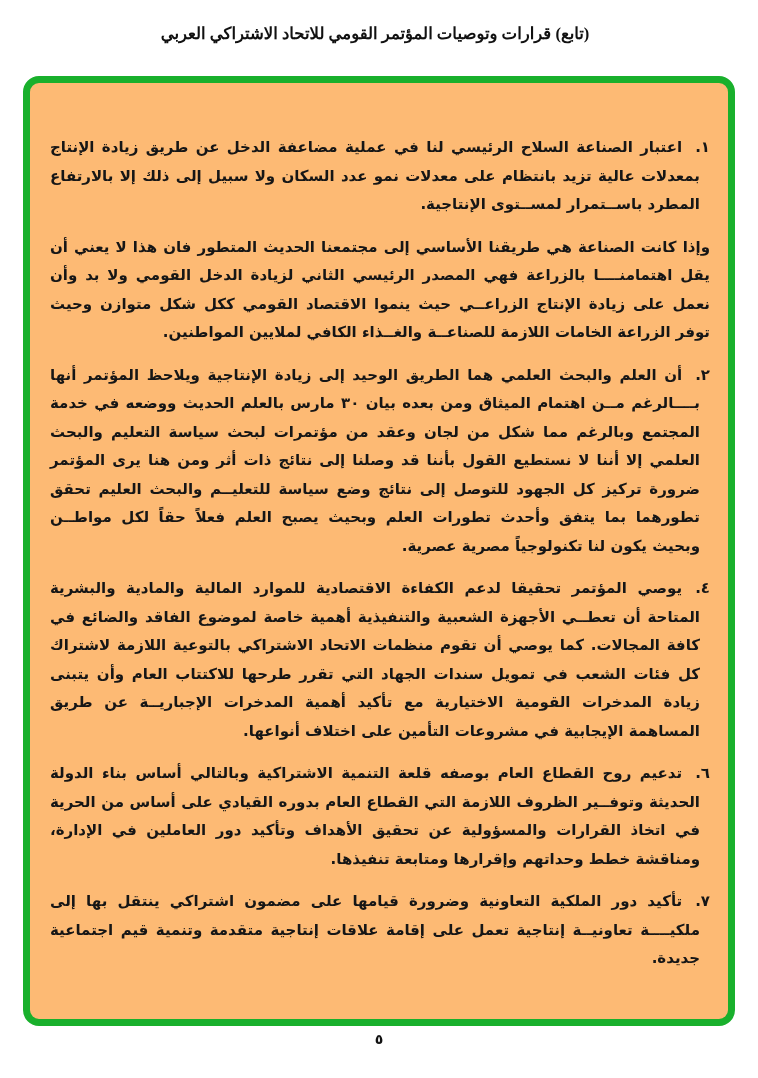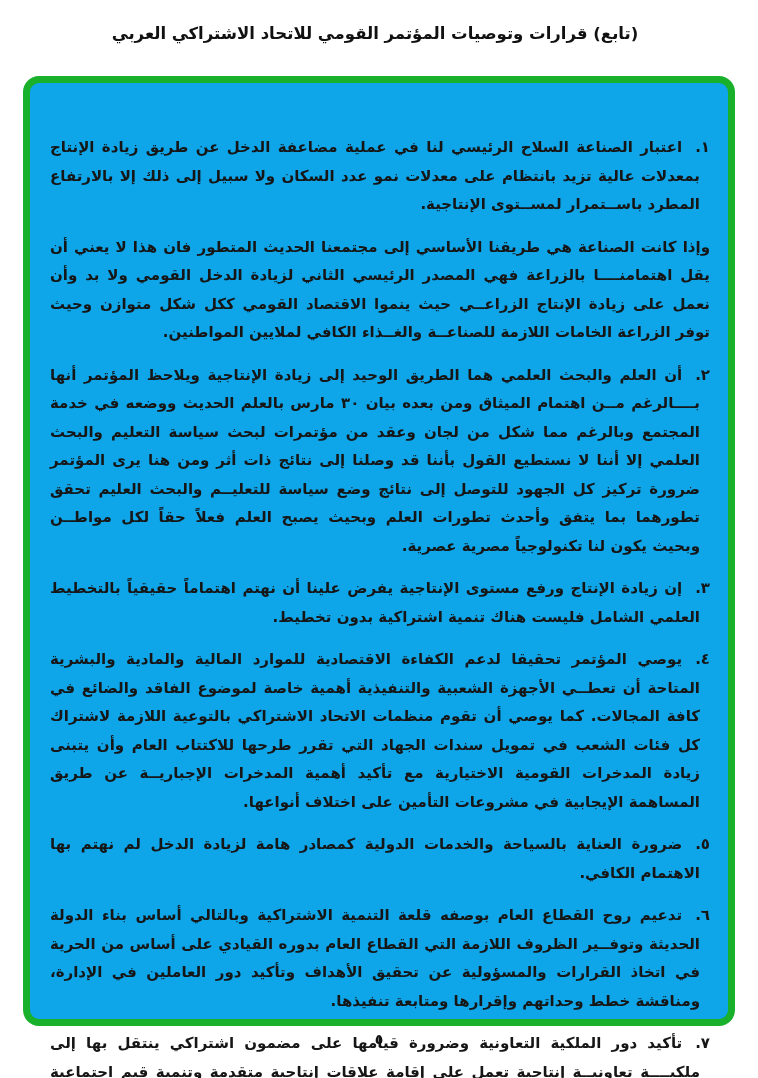--- a/index.html
+++ b/index.html
@@ -19,31 +19,32 @@
   .page-header {
     position: absolute;
     top: 24px;
     left: 0;
     right: 8px;
     text-align: center;
     direction: rtl;
     font-size: 16.5px;
     letter-spacing: 0.2px;
     color: #111111;
+    font-family: Liberation Serif, serif;
   }
   .frame {
     position: absolute;
     top: 76px;
     left: 23px;
     width: 712px;
     height: 950px;
     box-sizing: border-box;
     border: 7px solid #19b02c;
     border-radius: 16px;
-    background: #0ea5e9;
+    background: #fdba74;
   }
   .content {
     position: absolute;
     top: 50px;
     right: 18px;
     left: 20px;
     direction: rtl;
   }
   .para {
     font-size: 15px;
@@ -77,25 +78,23 @@
 
 <div class="frame">
   <div class="content">
 
     <p class="para numbered"><span class="num">١.</span><span>اعتبار الصناعة السلاح الرئيسي لنا في عملية مضاعفة الدخل عن طريق زيادة الإنتاج بمعدلات عالية تزيد بانتظام على معدلات نمو عدد السكان ولا سبيل إلى ذلك إلا بالارتفاع المطرد باســتمرار لمســتوى الإنتاجية.</span></p>
 
     <p class="para"><span>وإذا كانت الصناعة هي طريقنا الأساسي إلى مجتمعنا الحديث المتطور فان هذا لا يعني أن يقل اهتمامنــــا بالزراعة فهي المصدر الرئيسي الثاني لزيادة الدخل القومي ولا بد وأن نعمل على زيادة الإنتاج الزراعــي حيث ينموا الاقتصاد القومي ككل شكل متوازن وحيث توفر الزراعة الخامات اللازمة للصناعــة والغــذاء الكافي لملايين المواطنين.</span></p>
 
     <p class="para numbered"><span class="num">٢.</span><span>أن العلم والبحث العلمي هما الطريق الوحيد إلى زيادة الإنتاجية ويلاحظ المؤتمر أنها بــــالرغم مــن اهتمام الميثاق ومن بعده بيان ٣٠ مارس بالعلم الحديث ووضعه في خدمة المجتمع وبالرغم مما شكل من لجان وعقد من مؤتمرات لبحث سياسة التعليم والبحث العلمي إلا أننا لا نستطيع القول بأننا قد وصلنا إلى نتائج ذات أثر ومن هنا يرى المؤتمر ضرورة تركيز كل الجهود للتوصل إلى نتائج وضع سياسة للتعليــم والبحث العليم تحقق تطورهما بما يتفق وأحدث تطورات العلم وبحيث يصبح العلم فعلاً حقاً لكل مواطــن وبحيث يكون لنا تكنولوجياً مصرية عصرية.</span></p>
 
-    <p class="para numbered"><span class="num">٣.</span><span>إن زيادة الإنتاج ورفع مستوى الإنتاجية يفرض علينا أن نهتم اهتماماً حقيقياً بالتخطيط العلمي الشامل فليست هناك تنمية اشتراكية بدون تخطيط.</span></p>
 
     <p class="para numbered"><span class="num">٤.</span><span>يوصي المؤتمر تحقيقا لدعم الكفاءة الاقتصادية للموارد المالية والمادية والبشرية المتاحة أن تعطــي الأجهزة الشعبية والتنفيذية أهمية خاصة لموضوع الفاقد والضائع في كافة المجالات. كما يوصي أن تقوم منظمات الاتحاد الاشتراكي بالتوعية اللازمة لاشتراك كل فئات الشعب في تمويل سندات الجهاد التي تقرر طرحها للاكتتاب العام وأن يتبنى زيادة المدخرات القومية الاختيارية مع تأكيد أهمية المدخرات الإجباريــة عن طريق المساهمة الإيجابية في مشروعات التأمين على اختلاف أنواعها.</span></p>
 
-    <p class="para numbered"><span class="num">٥.</span><span>ضرورة  العناية بالسياحة والخدمات الدولية كمصادر هامة لزيادة الدخل لم نهتم بها الاهتمام الكافي.</span></p>
 
     <p class="para numbered"><span class="num">٦.</span><span>تدعيم روح القطاع العام بوصفه قلعة التنمية الاشتراكية وبالتالي أساس بناء الدولة الحديثة وتوفــير الظروف اللازمة التي القطاع العام بدوره القيادي على أساس من الحرية في اتخاذ القرارات والمسؤولية عن تحقيق الأهداف وتأكيد دور العاملين في الإدارة، ومناقشة خطط وحداتهم وإقرارها ومتابعة تنفيذها.</span></p>
 
     <p class="para numbered"><span class="num">٧.</span><span>تأكيد دور الملكية التعاونية وضرورة قيامها على مضمون اشتراكي ينتقل بها إلى ملكيــــة تعاونيــة إنتاجية تعمل على إقامة علاقات إنتاجية متقدمة وتنمية قيم اجتماعية جديدة.</span></p>
 
   </div>
 </div>
 
 <div class="page-number">٥</div>
 

